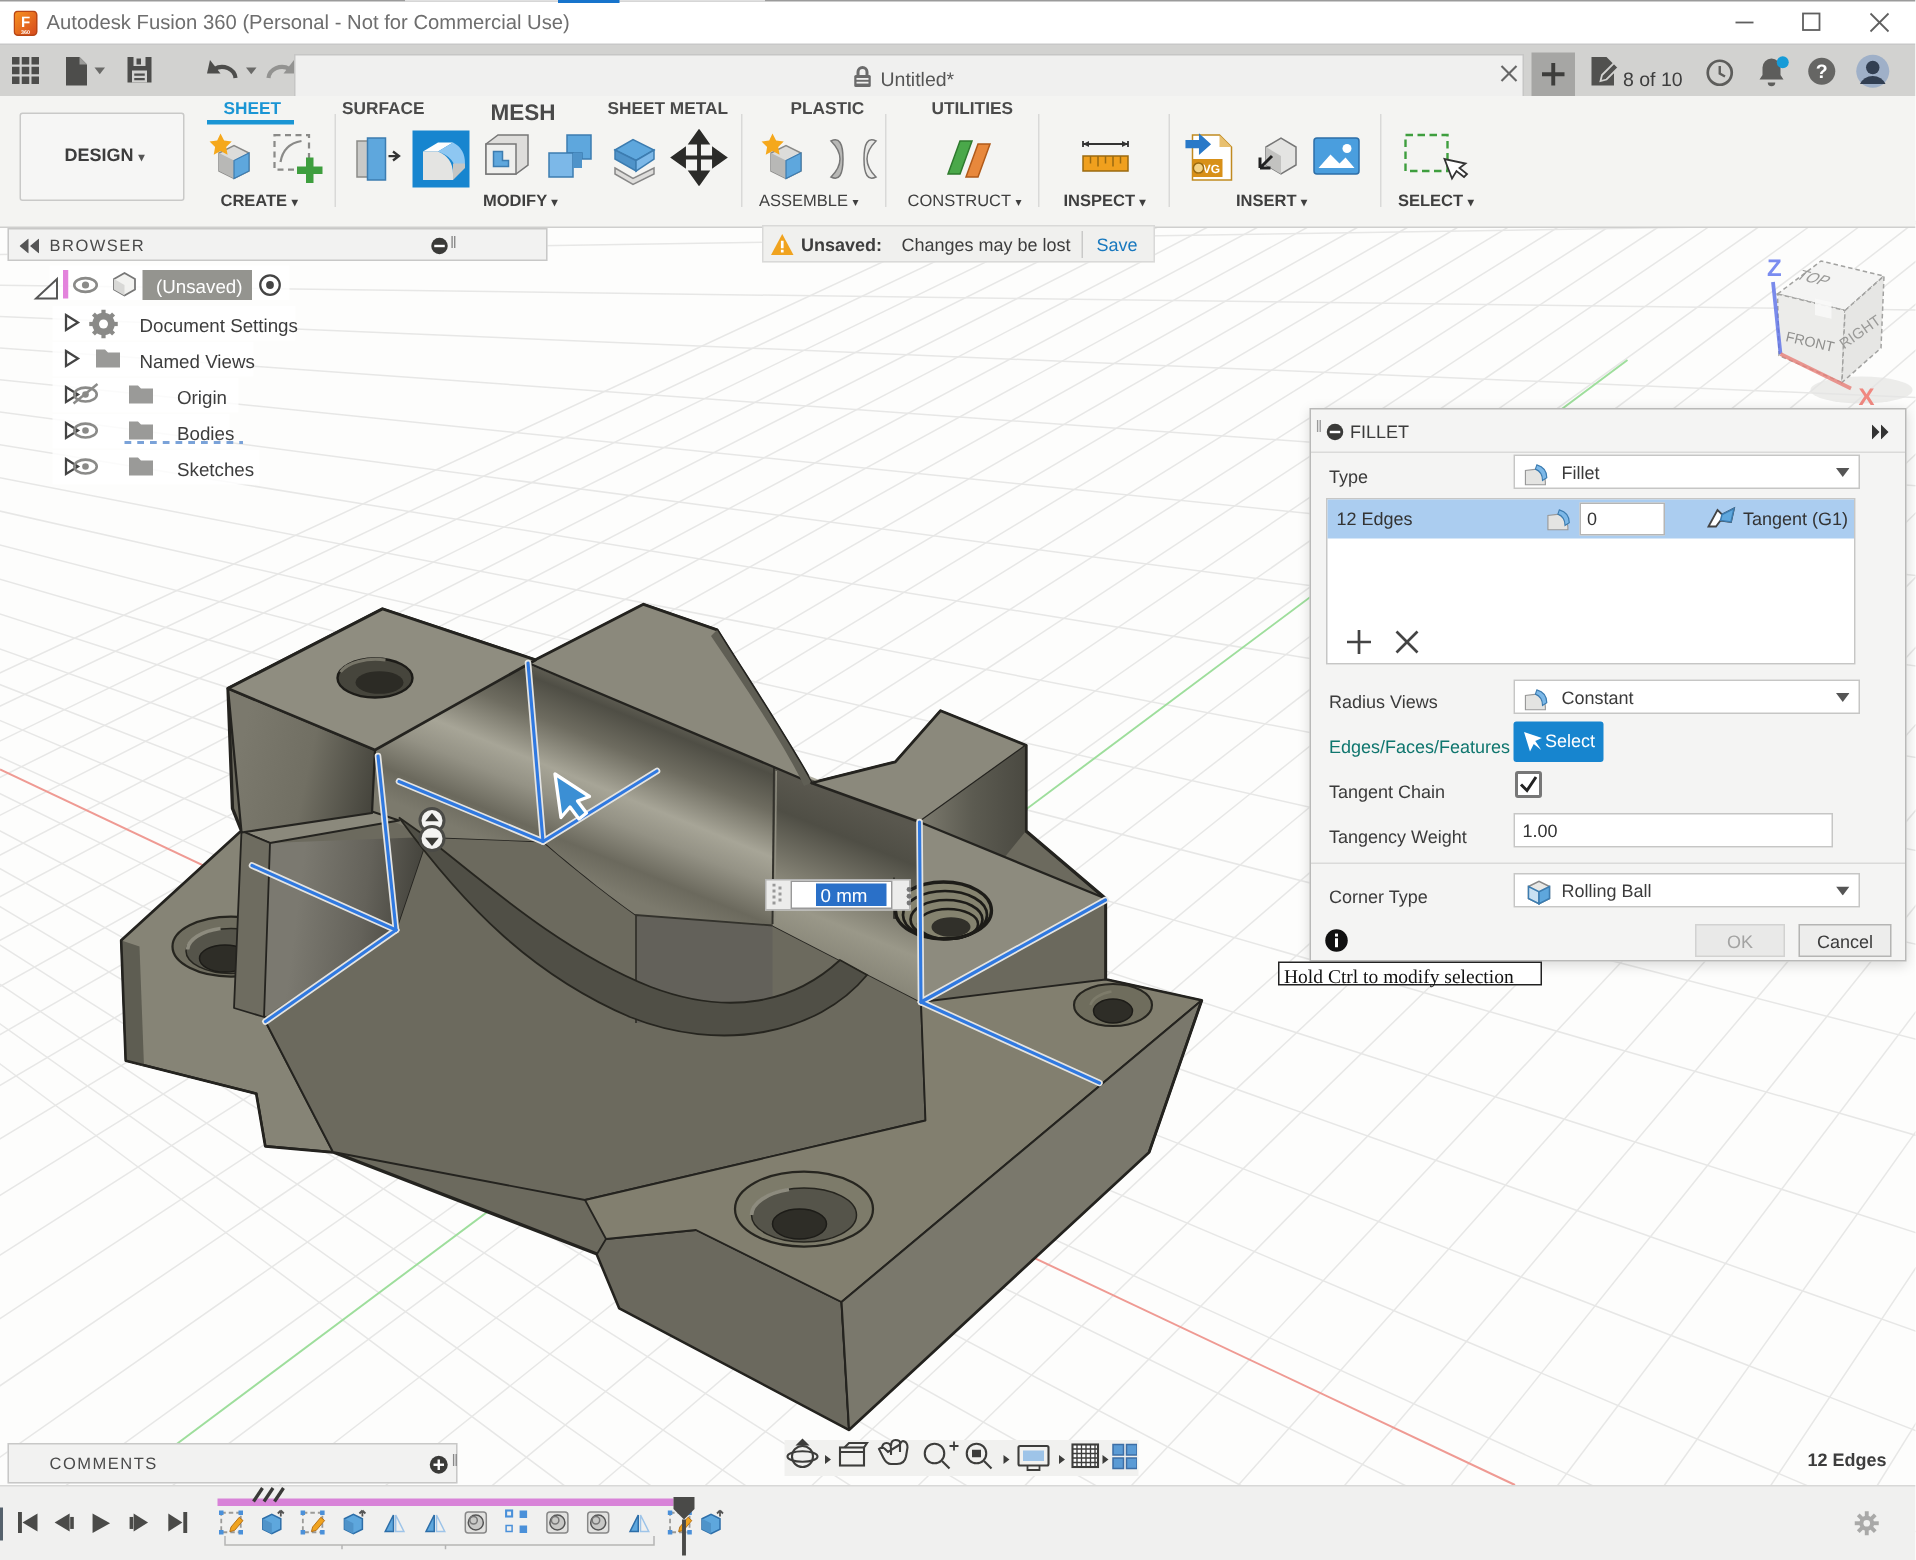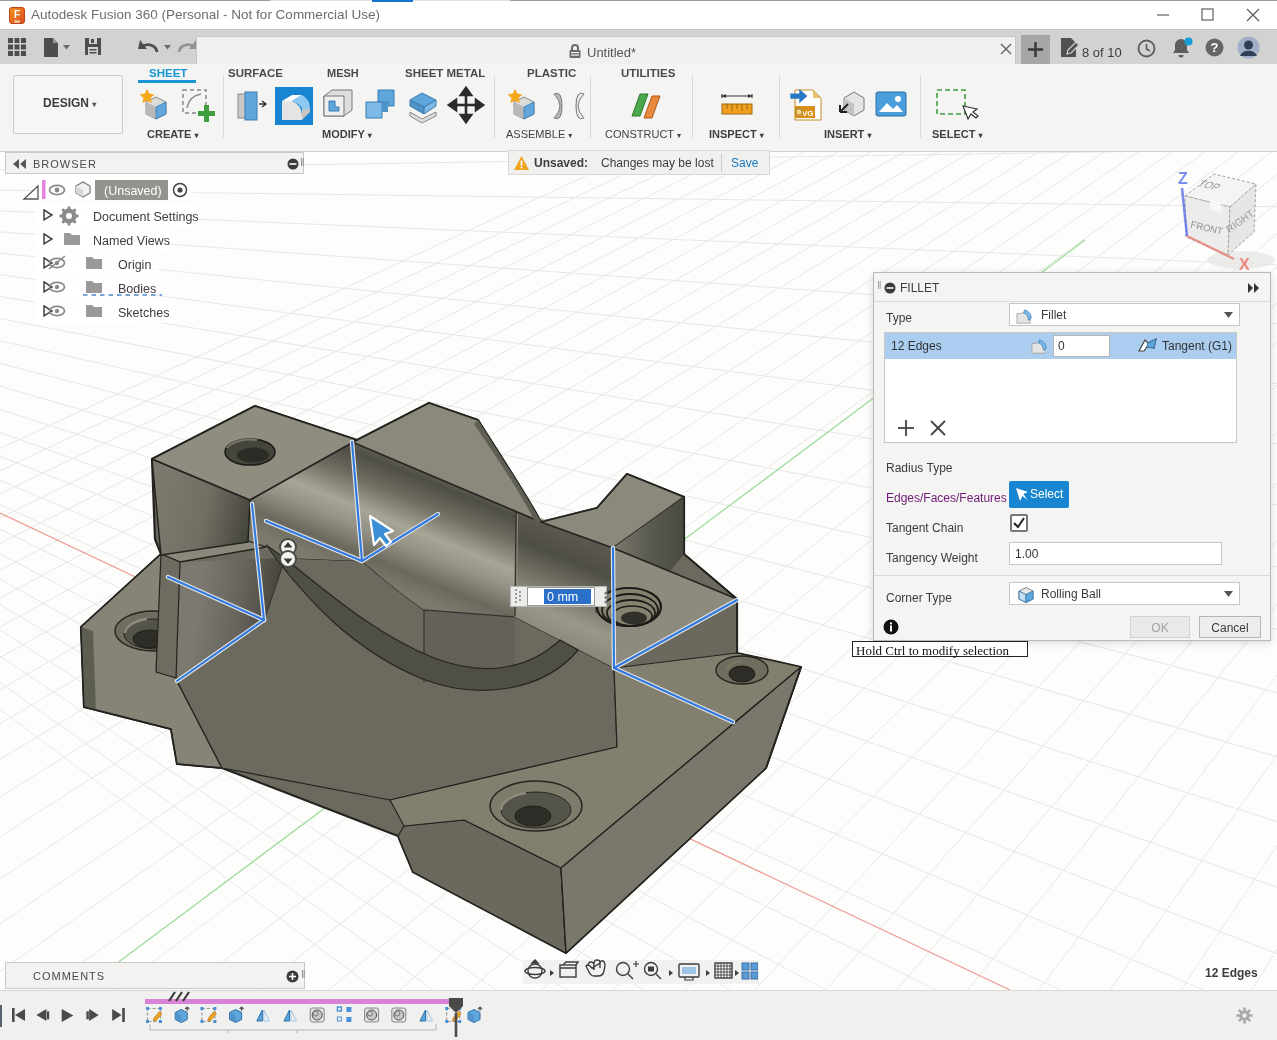--- a/index.html
+++ b/index.html
@@ -290,21 +290,21 @@
         <circle cx="11.5" cy="11.5" r="11" fill="#9fb0c8"></circle>
         <circle cx="11.5" cy="9" r="4.5" fill="#323f52"></circle>
         <path d="M3,20 a9,8 0 0 1 17,0 Z" fill="#323f52"></path>
       </svg>
 </div>
 <div class="abs" style="left:0;top:64px;width:1277px;height:88px;background:#f4f4f2;border-bottom:1px solid #cfcfce">
 <div class="abs" style="left:13px;top:11px;width:110px;height:59px;background:#f6f6f5;border:1px solid #c9c9c8;border-radius:2px"></div>
 <div class="abs" style="left:43px;top:32px;font-size:12px;font-weight:bold;color:#3d3d3d">DESIGN <span style="font-size:8px;color:#555">▾</span></div>
 <div class="abs" style="left:149px;top:3px;font-size:11.5px;font-weight:bold;color:#1a95d4">SHEET</div>
 <div class="abs" style="left:228px;top:3px;font-size:11.5px;font-weight:bold;color:#4a4a4a">SURFACE</div>
-<div class="abs" style="left:327px;top:3px;font-size:11px;font-weight:bold;color:#4a4a4a">MESH</div>
+<div class="abs" style="left:327px;top:3px;font-size:15px;font-weight:bold;color:#4a4a4a">MESH</div>
 <div class="abs" style="left:405px;top:3px;font-size:11.5px;font-weight:bold;color:#4a4a4a">SHEET METAL</div>
 <div class="abs" style="left:527px;top:3px;font-size:11.5px;font-weight:bold;color:#4a4a4a">PLASTIC</div>
 <div class="abs" style="left:621px;top:3px;font-size:11.5px;font-weight:bold;color:#4a4a4a">UTILITIES</div>
 <div class="abs" style="left:138px;top:16px;width:58px;height:3px;background:#1a95d4"></div>
 <div class="abs" style="left:147px;top:64px;font-size:11px;font-weight:bold;color:#3f3f3f">CREATE <span style="font-size:8px">▾</span></div>
 <div class="abs" style="left:322px;top:64px;font-size:11px;font-weight:bold;color:#3f3f3f">MODIFY <span style="font-size:8px">▾</span></div>
 <div class="abs" style="left:506px;top:64px;font-size:11px;font-weight:normal;color:#3f3f3f">ASSEMBLE <span style="font-size:8px">▾</span></div>
 <div class="abs" style="left:605px;top:64px;font-size:11px;font-weight:normal;color:#3f3f3f">CONSTRUCT <span style="font-size:8px">▾</span></div>
 <div class="abs" style="left:709px;top:64px;font-size:11px;font-weight:bold;color:#3f3f3f">INSPECT <span style="font-size:8px">▾</span></div>
 <div class="abs" style="left:824px;top:64px;font-size:11px;font-weight:bold;color:#3f3f3f">INSERT <span style="font-size:8px">▾</span></div>
@@ -419,21 +419,21 @@
 <svg class="abs" style="left:4px;top:4px" width="17" height="16" viewBox="0 0 17 16">
         <path d="M8.5,1 L16,15 H1 Z" fill="#f0a31f"></path>
         <rect x="7.6" y="5.5" width="1.8" height="5" fill="#fff"></rect>
         <rect x="7.6" y="11.5" width="1.8" height="1.8" fill="#fff"></rect>
       </svg>
 <div class="abs" style="left:25px;top:5px;font-size:12px;font-weight:bold;color:#3d3d3d">Unsaved:</div>
 <div class="abs" style="left:92px;top:5px;font-size:12px;color:#3d3d3d">Changes may be lost</div>
 <div class="abs" style="left:212px;top:3px;width:1px;height:18px;background:#c9c9c8"></div>
 <div class="abs" style="left:222px;top:5px;font-size:12px;color:#1878be">Save</div>
     </div>
-<div class="abs" style="left:5px;top:152px;width:299px;height:22px;background:#f2f2f1;border:1px solid #c8c8c7">
+<div class="abs" style="left:5px;top:152px;width:360px;height:22px;background:#f2f2f1;border:1px solid #c8c8c7">
 <svg class="abs" style="left:7px;top:6px" width="14" height="10" viewBox="0 0 14 10">
         <path d="M6,0 v10 l-6,-5 Z M13,0 v10 l-6,-5 Z" fill="#555"></path>
       </svg>
 <div class="abs" style="left:27px;top:4.5px;font-size:11px;color:#4a4a4a;letter-spacing:1px">BROWSER</div>
 <svg class="abs" style="left:281px;top:5px" width="12" height="12" viewBox="0 0 12 12">
         <circle cx="6" cy="6" r="5.5" fill="#3a3a38"></circle>
         <rect x="2.5" y="5.2" width="7" height="1.6" fill="#fff"></rect>
       </svg>
 <div class="abs" style="left:294px;top:3px;font-size:11px;color:#888">‖</div>
     </div>
@@ -553,22 +553,34 @@
 <div class="abs" style="left:277px;top:6px;font-size:12px;color:#333">Tangent (G1)</div>
 <svg class="abs" style="left:12px;top:86px" width="120" height="18" viewBox="0 0 120 18">
           <g stroke="#444" stroke-width="1.8">
             <line x1="9" y1="1" x2="9" y2="17"></line>
             <line x1="1" y1="9" x2="17" y2="9"></line>
             <line x1="34" y1="2" x2="48" y2="16"></line>
             <line x1="48" y1="2" x2="34" y2="16"></line>
           </g>
         </svg>
 </div>
-<div class="abs" style="left:12px;top:188px;font-size:12px;color:#3b3b3b">Radius Type</div>
-<div class="abs" style="left:12px;top:218px;font-size:12px;color:#701a75">Edges/Faces/Features</div>
+<div class="abs" style="left:12px;top:188px;font-size:12px;color:#3b3b3b">Radius Views</div>
+<div class="abs" style="left:135px;top:180px;width:231px;height:23px;background:#fff;border:1px solid #c6c6c5">
+        <svg class="abs" style="left:5px;top:3px" width="20" height="18" viewBox="0 0 18 18">
+          <g transform="translate(0,1) scale(0.95)">
+            <path d="M1,16 V6 L9,5 Q15,8 15,14 V16 Z" fill="#e4e4e2" stroke="#999" stroke-width="0.8"></path>
+            <path d="M9,2 Q16,4 16,11 L13,13 Q13,7 8,5 Z" fill="#7cb8e8" stroke="#3c7cb0" stroke-width="0.8"></path>
+          </g>
+        </svg>
+        <div class="abs" style="left:31px;top:4px;font-size:12px;color:#3b3b3b">Constant</div>
+        <svg class="abs" style="right:6px;top:8px" width="9" height="6" viewBox="0 0 9 6">
+          <path d="M0,0 h9 l-4.5,6 Z" fill="#555"></path>
+        </svg>
+      </div>
+<div class="abs" style="left:12px;top:218px;font-size:12px;color:#0f766e">Edges/Faces/Features</div>
 <div class="abs" style="left:135px;top:208px;width:60px;height:27px;background:#1785cf;border-radius:2px">
 <svg class="abs" style="left:6px;top:6px" width="13" height="16" viewBox="0 0 13 16">
           <path d="M1,1 l4,13 l2.5,-5 l5,4 l-4,-6 l4.5,-2 Z" fill="#fff"></path>
         </svg>
 <div class="abs" style="left:21px;top:6px;font-size:12px;color:#fff">Select</div>
       </div>
 <div class="abs" style="left:12px;top:248px;font-size:12px;color:#3b3b3b">Tangent Chain</div>
 <div class="abs" style="left:136px;top:241px;width:18px;height:18px;background:#fff;border:2px solid #777;border-radius:2px">
 <svg class="abs" style="left:1px;top:1px" width="12" height="12" viewBox="0 0 12 12">
           <path d="M1,6 l4,4 l6,-9" fill="none" stroke="#222" stroke-width="2"></path>

